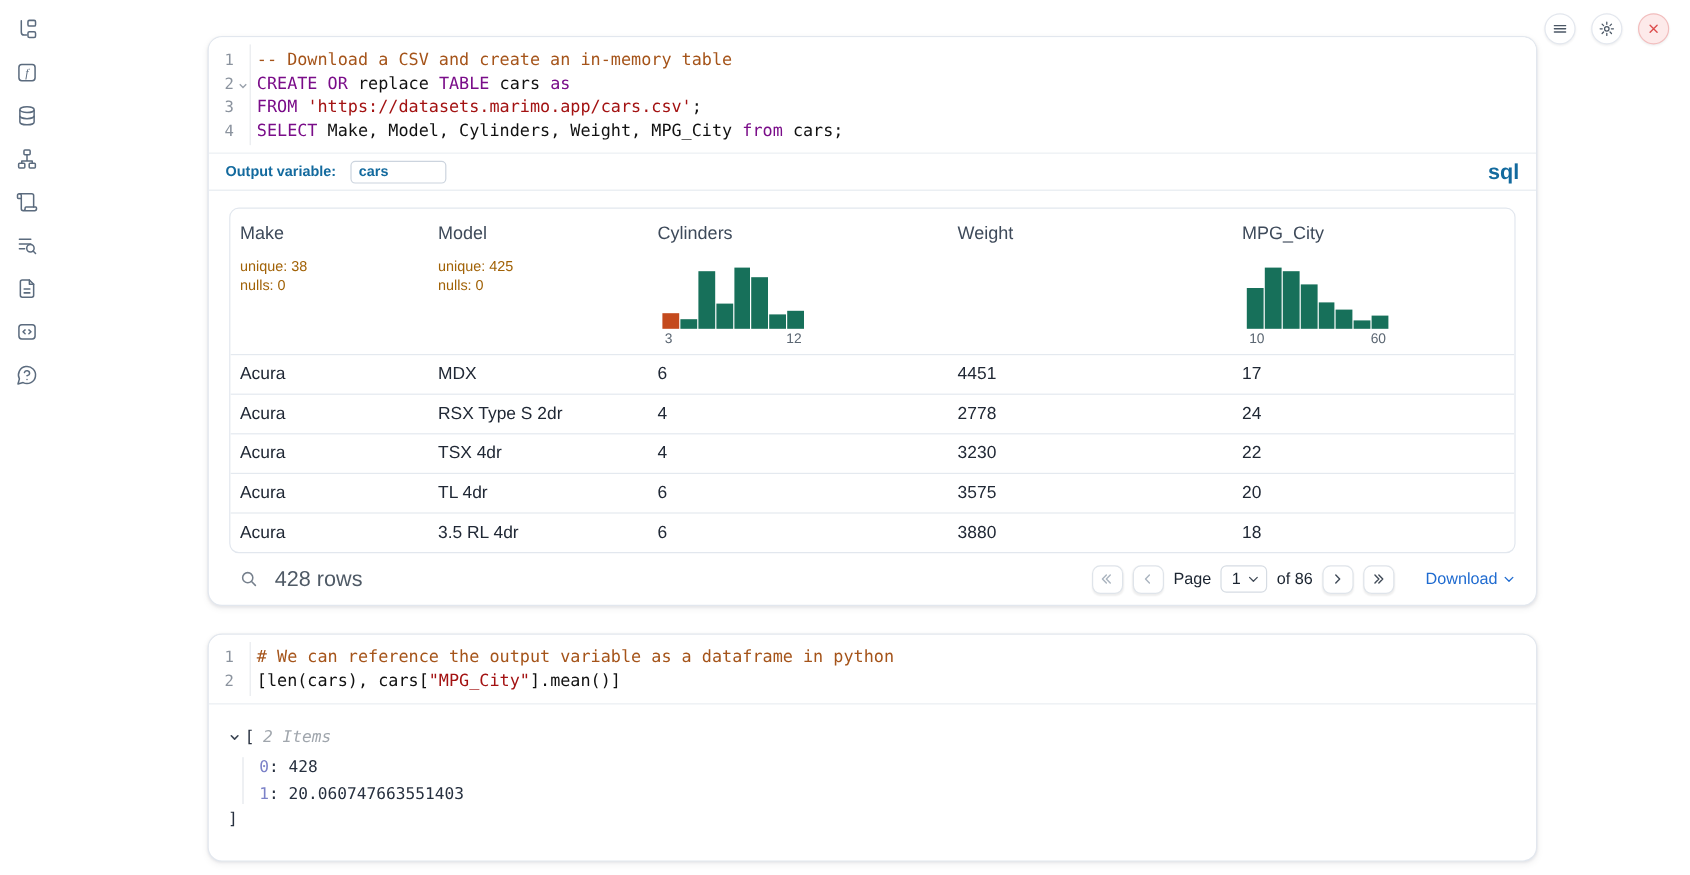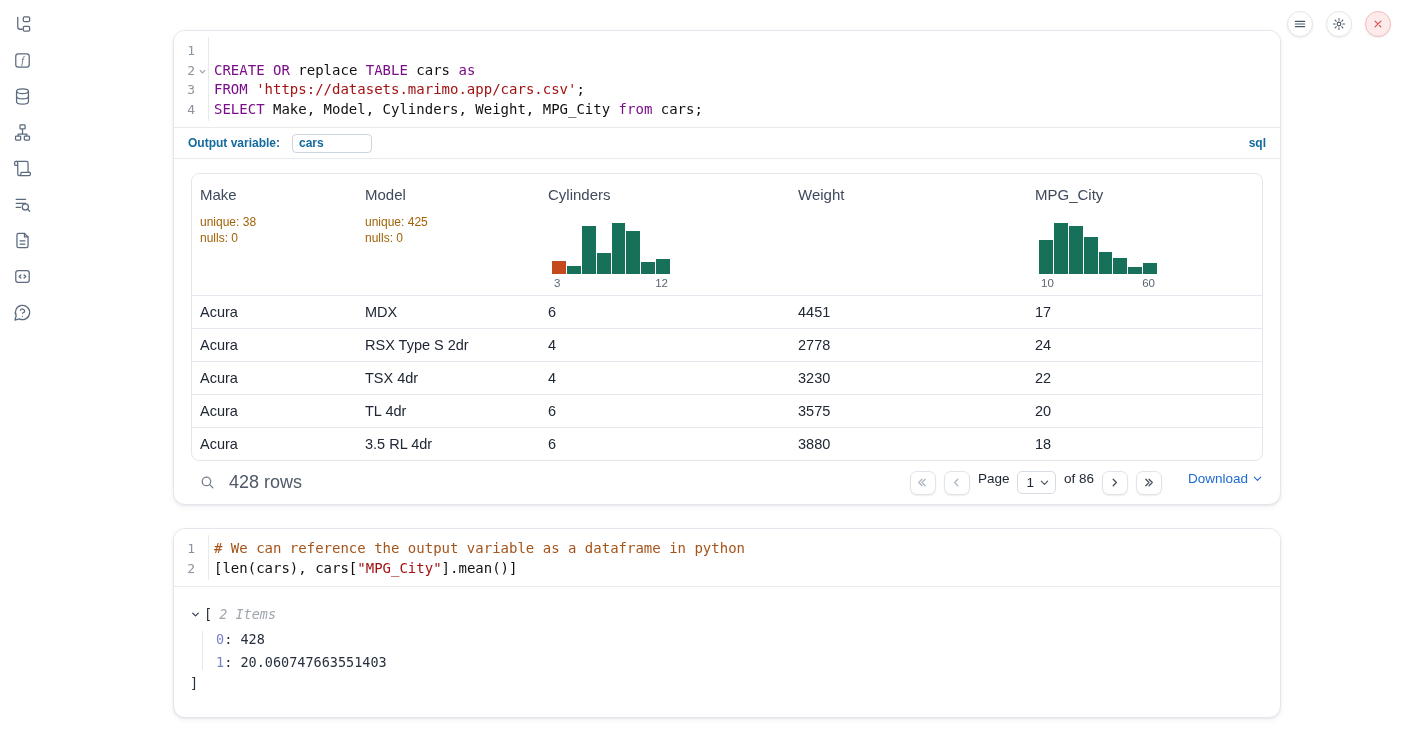--- a/index.html
+++ b/index.html
@@ -39,21 +39,21 @@
   .tok-kw { color:#7a0d89; }
   .tok-st { color:#a31212; }
   .tok-pl { color:#111111; }
 
   
   .outvar { display:flex; align-items:center; height:30px; padding:0 14px; gap:12px; }
   .outvar-label { font-size:12px; font-weight:700; color:#136a9e; }
   .outvar-input { width:80px; height:19px; border:1px solid #ccd4de; border-radius:4px;
                   font-family:"Liberation Sans", sans-serif; font-size:12px; font-weight:700;
                   color:#136a9e; padding:0 6px; outline:none; }
-  .lang-badge { margin-left:auto; font-size:12px; font-weight:600; color:#136a9e; cursor:pointer; }
+  .lang-badge { margin-left:auto; font-size:18px; font-weight:600; color:#136a9e; cursor:pointer; }
 
   
   .table-wrap { margin:14px 17px 0 17px; border:1px solid #e2e7ee; border-radius:8px; overflow:hidden; }
   .grid-row { display:grid; grid-template-columns:165px 183px 250px 237px 1fr; }
   .th { position:relative; padding:12px 8px 8px 8px; min-height:121px; cursor:pointer; }
   .th-name { font-size:15px; color:#3e4a5a; }
   .stat { font-size:12px; color:#a16207; line-height:16px; }
   .stat.first { margin-top:11px; }
   .hist { position:absolute; left:12px; bottom:6px; width:118px; }
   .hist-bars { display:flex; align-items:flex-end; gap:1px; height:55px; }
@@ -62,21 +62,21 @@
   .hist-labels { display:flex; justify-content:space-between; margin-top:3px; padding:0 2px;
                  font-size:11.5px; color:#5b6672; }
   .tr { border-top:1px solid #e4e9ef; height:33px; align-items:center; }
   .td { padding:0 8px; font-size:14.5px; color:#202835; white-space:nowrap; overflow:hidden; }
 
   
   .tfoot { display:flex; align-items:center; height:43px; padding:0 17px 0 25px; }
   .search-btn { width:17px; height:17px; color:#76808d; cursor:pointer; }
   .search-btn svg { width:17px; height:17px; display:block; }
   .row-count { margin-left:13px; font-size:18px; color:#4f5a66; }
-  .pager { margin-left:auto; display:flex; align-items:flex-start; gap:8px; }
+  .pager { margin-left:auto; display:flex; align-items:center; gap:8px; }
   .pgbtn { width:26px; height:24px; border:1px solid #dfe4ea; border-radius:7px; background:#fff;
            box-shadow:0 1px 1.5px rgba(0,0,0,.07); display:flex; align-items:center;
            justify-content:center; cursor:pointer; }
   .pgbtn svg { width:13px; height:13px; }
   .pgbtn.disabled { color:#aab4bf; }
   .pgbtn.enabled { color:#424c59; }
   .pg-label { font-size:13.5px; color:#1b2430; }
   .page-select { display:flex; align-items:center; gap:5px; height:23px; padding:0 5px 0 8px;
                  border:1px solid #d6dce3; border-radius:5px; font-size:13.5px; color:#1b2430;
                  cursor:pointer; }
@@ -183,20 +183,21 @@
       </svg>
   </div>
 </div>
 
 <main class="main">
 
   <section class="card">
     <div class="code-area" id="sql-code">
         <div class="cl">
           <span class="ln">1</span>
+          <span class="code"><span class="tok-cm">-- Download a CSV and create an in-memory table</span></span>
         </div>
         <div class="cl">
           <span class="ln">2<svg class="fold" viewBox="0 0 10 10" fill="none" stroke="currentColor" stroke-width="1.3">
               <path d="M2 3.5l3 3 3-3"></path>
             </svg></span>
           <span class="code"><span class="tok-kw">CREATE</span><span class="tok-pl"> </span><span class="tok-kw">OR</span><span class="tok-pl"> replace </span><span class="tok-kw">TABLE</span><span class="tok-pl"> cars </span><span class="tok-kw">as</span></span>
         </div>
         <div class="cl">
           <span class="ln">3</span>
           <span class="code"><span class="tok-kw">FROM</span><span class="tok-pl"> </span><span class="tok-st">'https://datasets.marimo.app/cars.csv'</span><span class="tok-pl">;</span></span>

